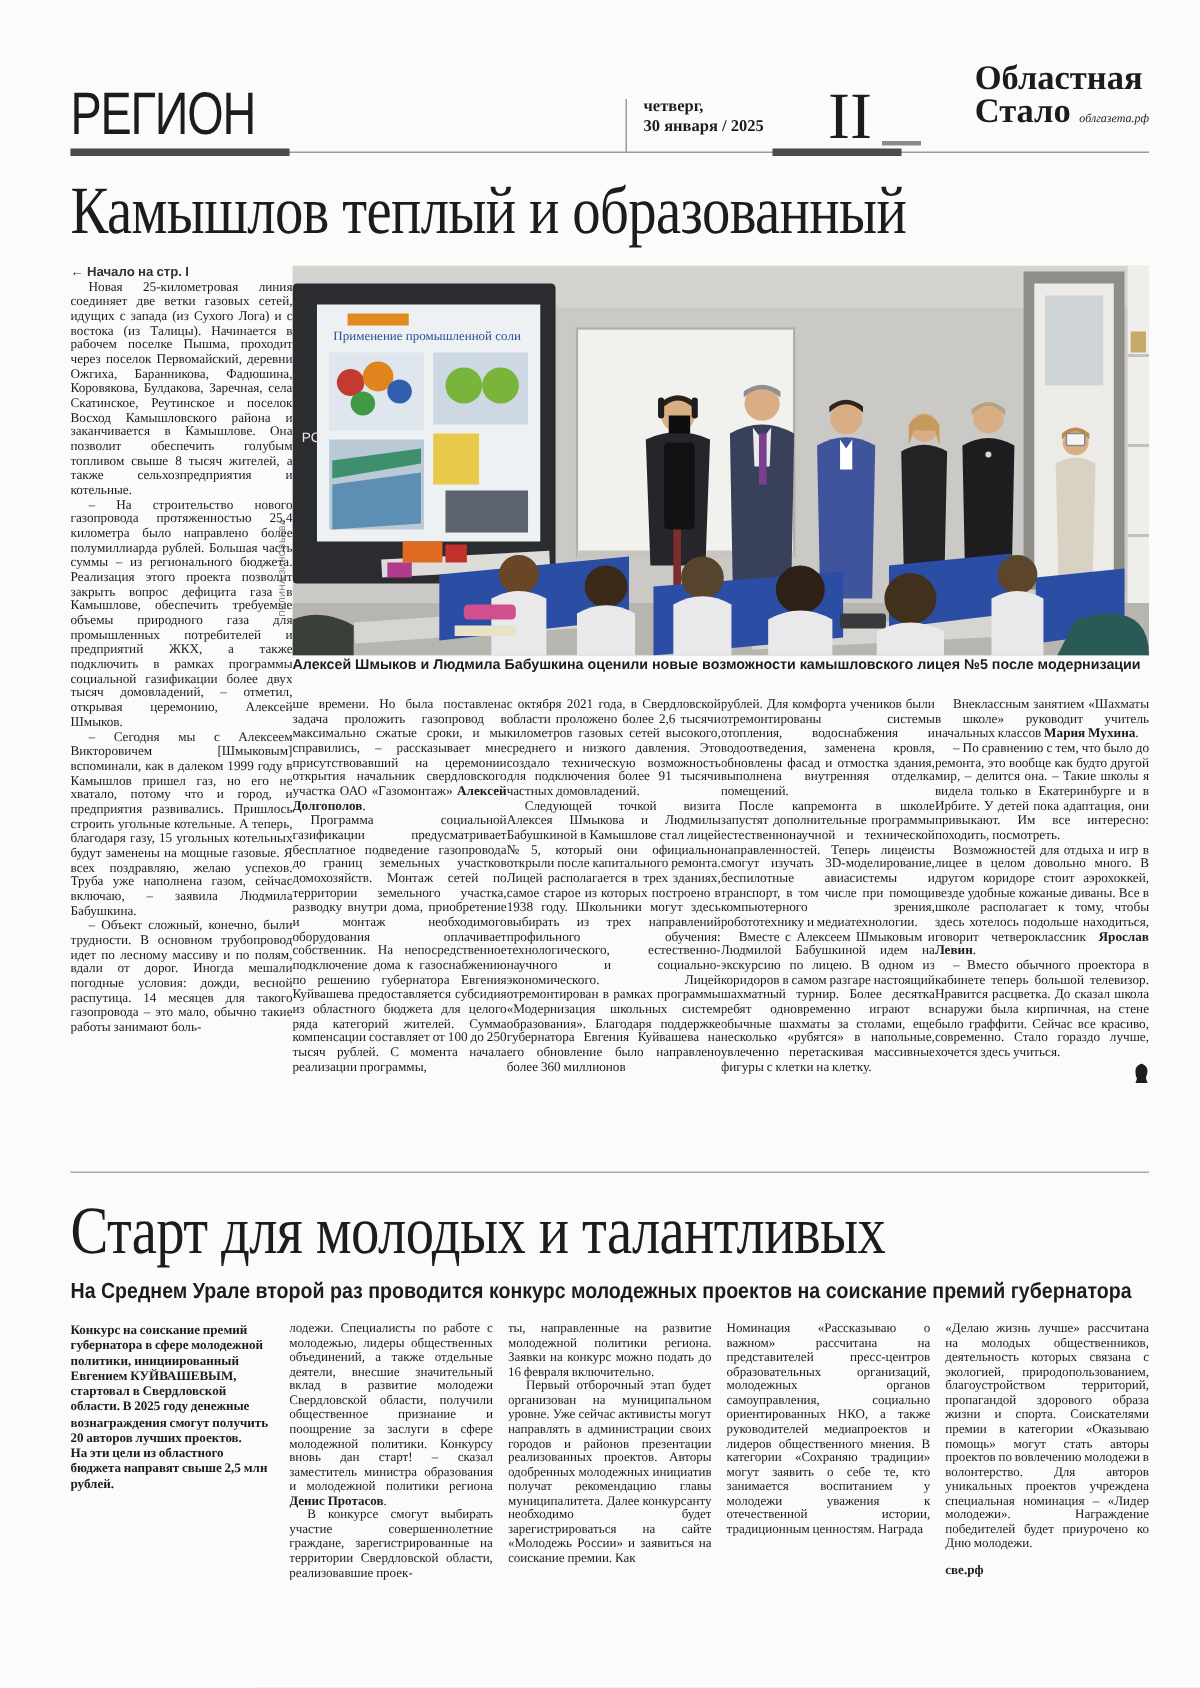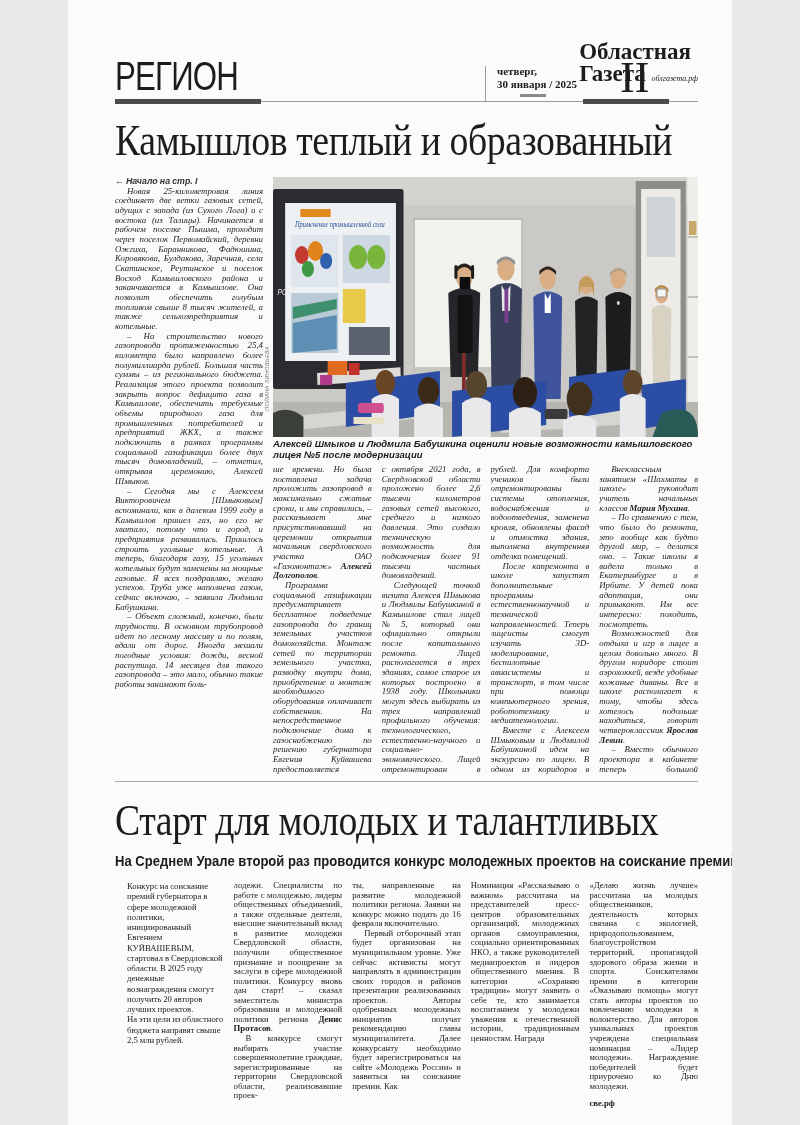--- a/index.html
+++ b/index.html
@@ -1,16 +1,16 @@
 <!DOCTYPE html>
 <html><head>
 <meta charset="utf-8">
 <style>
   html,body{margin:0;padding:0;background:#e9e9e9;}
-  .page{position:relative;width:664px;height:1125px;margin:0 auto;background:#fbfbfa;
+  .page{position:relative;width:800px;height:1125px;margin:0 auto;background:#fbfbfa;
         font-family:"Liberation Serif",serif;color:#1c1c1c;overflow:hidden;}
   .content{position:absolute;left:47px;right:34px;top:44px;}
 
   
   .masthead{position:relative;height:58px;}
   .rule-thin{position:absolute;left:0;right:0;bottom:0;height:1px;background:#9a9a9a;}
   .bar{position:absolute;bottom:-2px;height:5px;background:#4b4b4b;}
   .bar-section{left:0;width:146px;}
   .bar-page{left:468px;width:86px;}
   .section-title{position:absolute;left:0;bottom:6px;font-family:"Liberation Sans",sans-serif;
@@ -25,21 +25,21 @@
 
   
   .headline{font-size:45px;line-height:1.0;font-weight:400;letter-spacing:-.5px;margin:16px 0 0;
         white-space:nowrap;}
   .headline>span{display:inline-block;transform:scaleX(.84);transform-origin:0 50%;}
   .subhead{font-family:"Liberation Sans",sans-serif;font-weight:700;font-size:14.5px;margin:10px 0 0;}
   .subhead>span{display:inline-block;transform:scaleX(.9);transform-origin:0 50%;white-space:nowrap;}
 
   
   .art1{margin-top:14px;display:grid;grid-template-columns:148px 1fr 1fr 1fr 1fr;
-        grid-template-rows:260px 28px 310px;column-gap:10px;height:598px;overflow:hidden;font-style:italic;}
+        grid-template-rows:260px 28px 310px;height:598px;overflow:hidden;}
   .art1-col1{grid-column:1;grid-row:1/4;overflow:hidden;}
   .photo-wrap{grid-column:2/6;grid-row:1;position:relative;}
   .photo-wrap svg{display:block;width:100%;height:260px;}
   .photo-credit{position:absolute;left:-9px;bottom:26px;font-family:"Liberation Sans",sans-serif;
         font-size:5.5px;color:#6d6d6d;writing-mode:vertical-rl;transform:rotate(180deg);letter-spacing:.4px;}
   .caption{grid-column:2/6;grid-row:2;font-family:"Liberation Sans",sans-serif;font-weight:700;
         font-size:9.5px;padding-top:1px;}
   .tcol{overflow:hidden;}
   .c2{grid-column:2;grid-row:3}.c3{grid-column:3;grid-row:3}.c4{grid-column:4;grid-row:3}.c5{grid-column:5;grid-row:3}
 
@@ -49,42 +49,42 @@
   .note{font-family:"Liberation Sans",sans-serif;font-size:8.5px;font-weight:700;color:#333;
         margin:0 0 10px;text-indent:0 !important;text-align:left !important;}
   .endmark{display:flex;justify-content:flex-end;margin-top:2px;}
 
   
   .article-divider{margin-top:6px;height:1px;background:#a8a8a8;}
   .art2{margin-top:4px;}
   .art2-cols{margin-top:12px;display:grid;grid-template-columns:repeat(5,1fr);column-gap:10px;
         height:252px;overflow:hidden;}
   .art2-cols p{margin:0;font-size:8.7px;line-height:1.1;text-align:justify;text-indent:12px;word-spacing:-.3px;}
-  .lede p{font-weight:400;text-indent:0 !important;text-align:left !important;line-height:1.18;margin-left:12px;}
+  .lede p{font-weight:700;text-indent:0 !important;text-align:left !important;line-height:1.18;}
   .lede{margin-bottom:9px;}
   .signature{font-weight:700;text-align:right;text-indent:0 !important;margin-top:8px !important;}
 </style>
 </head>
 <body>
 
 <div class="page">
   <div class="content">
 
     <div class="masthead">
       <div class="section-title">РЕГИОН</div>
       <div class="date-divider"></div>
       <div class="dateline">
         <div>четверг,</div>
         <div>30 января / 2025</div>
       </div>
       <div class="pagenum">II</div>
       <div class="brand-dash"></div>
       <div class="brand">
         <div>Областная</div>
-        <div><span>Газета</span>
+        <div><span>Стало</span>
           <span class="brand-site">облгазета.рф</span></div>
       </div>
       <div class="rule-thin"></div>
       <div class="bar bar-section"></div>
       <div class="bar bar-page"></div>
     </div>
 
     <h1 class="headline"><span>Камышлов теплый и образованный</span></h1>
 
     <div class="art1">

